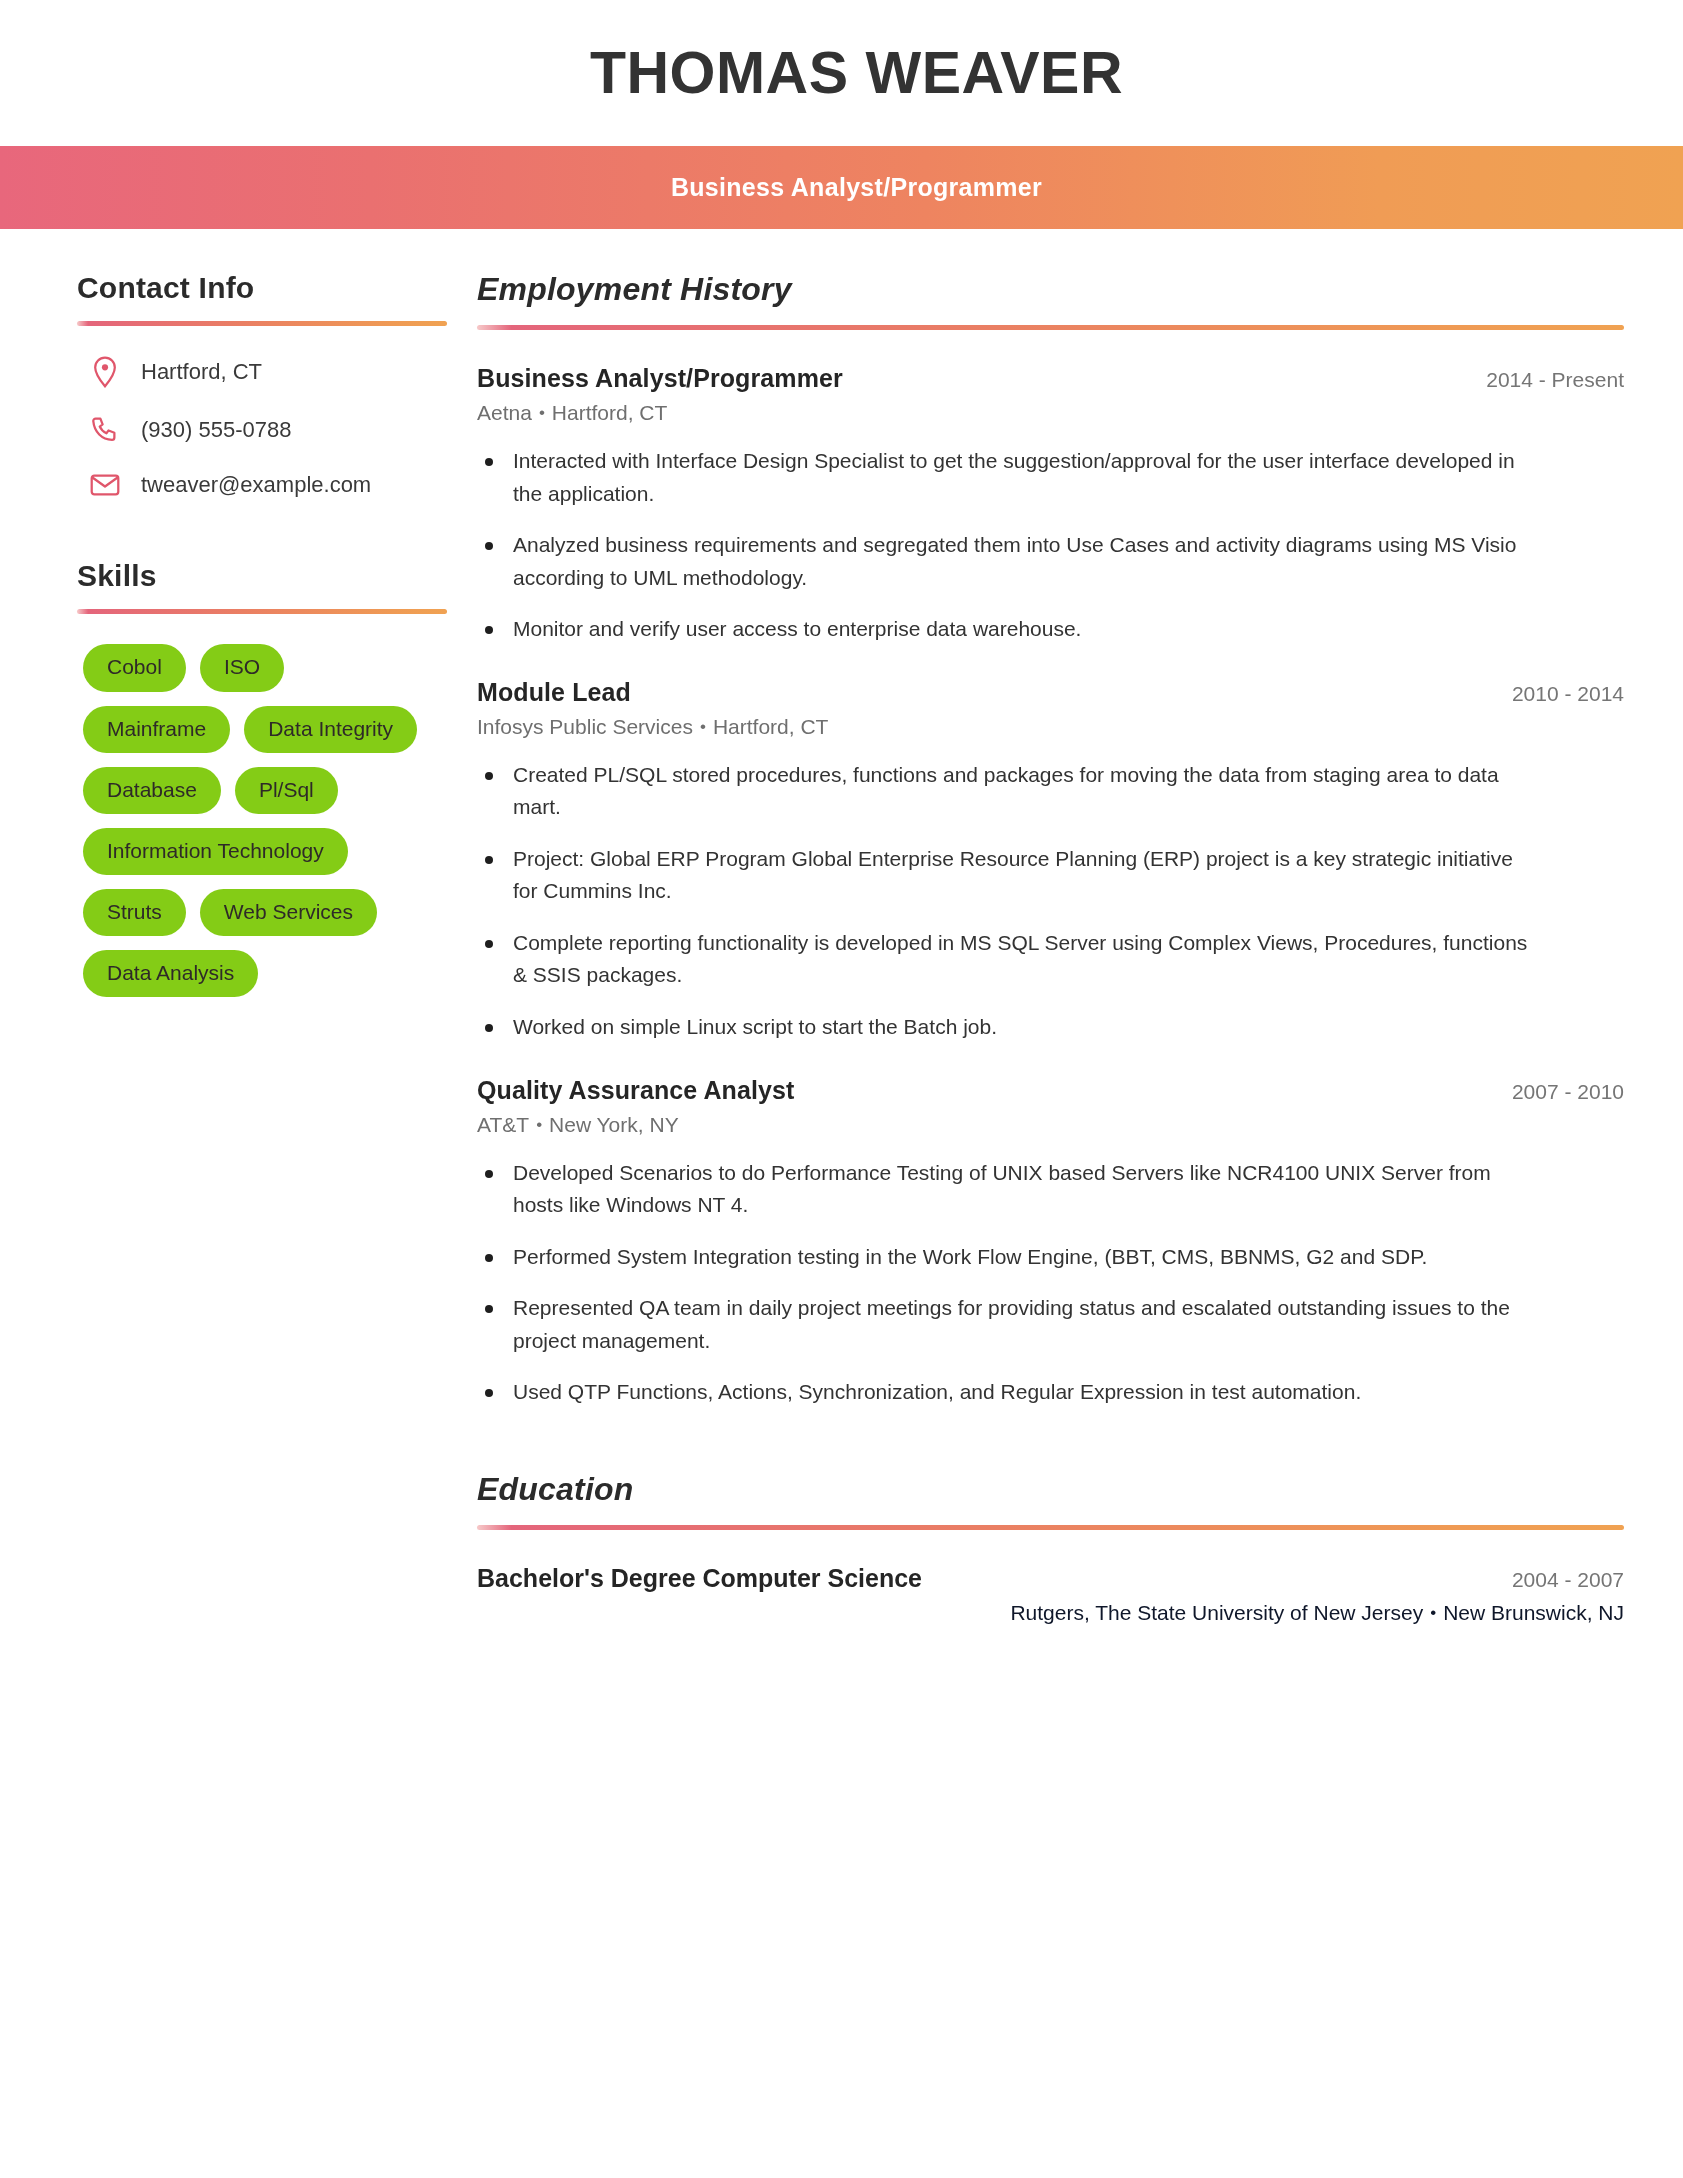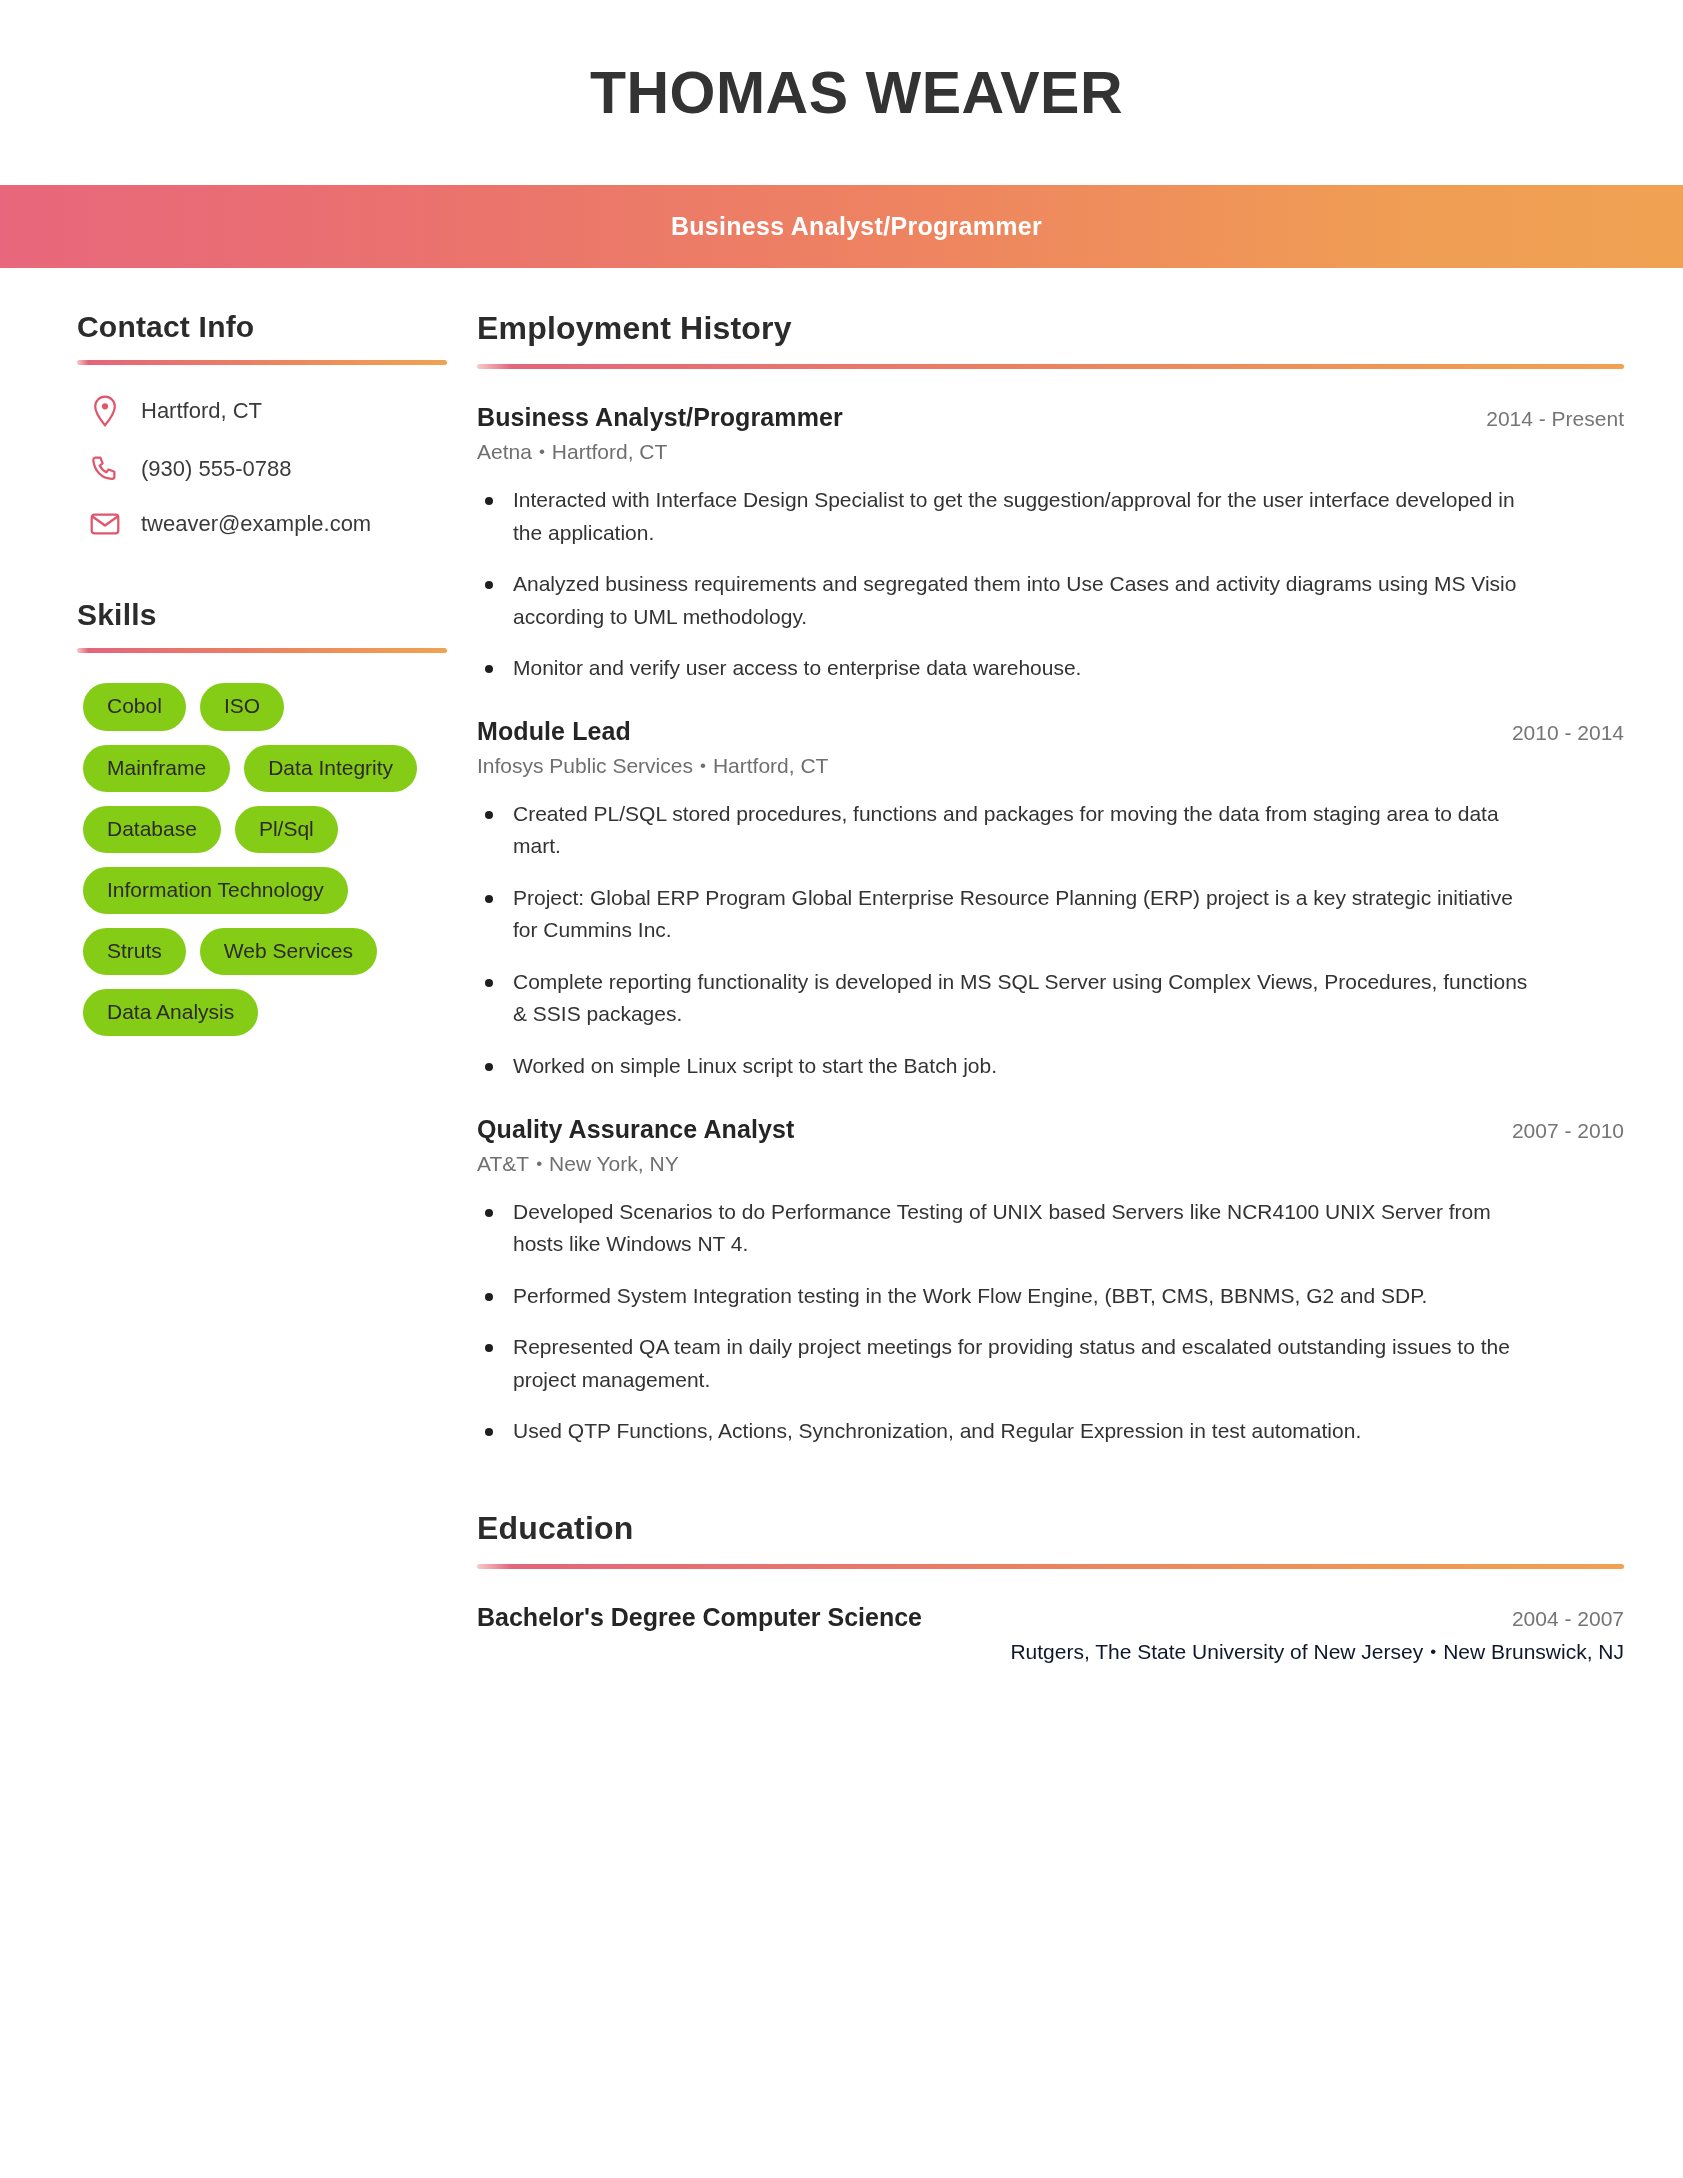--- a/index.html
+++ b/index.html
@@ -12,21 +12,21 @@
     height: 2178px;
     font-family: "Liberation Sans", sans-serif;
     color: #2f2f2f;
     -webkit-font-smoothing: antialiased;
     position: relative;
     overflow: hidden;
   }
 
   
   .header-name-area {
-    height: 185px;
+    height: 146px;
     display: flex;
     align-items: center;
     justify-content: center;
     background: #ffffff;
   }
   .full-name {
     font-size: 59px;
     font-weight: bold;
     letter-spacing: 0.5px;
     color: #333333;
@@ -73,20 +73,21 @@
   .section-heading {
     font-size: 30px;
     font-weight: bold;
     color: #2b2b2b;
     margin: 0 0 16px 0;
     letter-spacing: 0.2px;
   }
   .main-col .section-heading {
     font-size: 32px;
     margin-bottom: 17px;
+    font-style: italic;
   }
   .divider {
     height: 5px;
     border-radius: 3px;
     background: linear-gradient(90deg, #e2607a 0%, #e8707060 0%, #e4657b 3%, #ea7f63 45%, #ef9a54 85%, #f0a252 100%);
     margin-bottom: 30px;
   }
   .sidebar .divider {
     width: 100%;
   }

